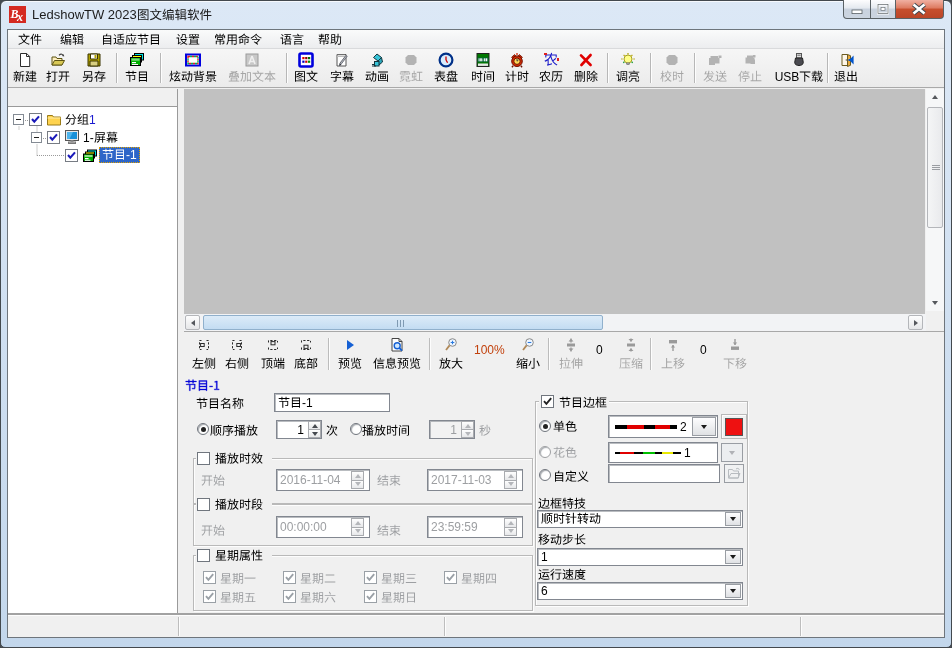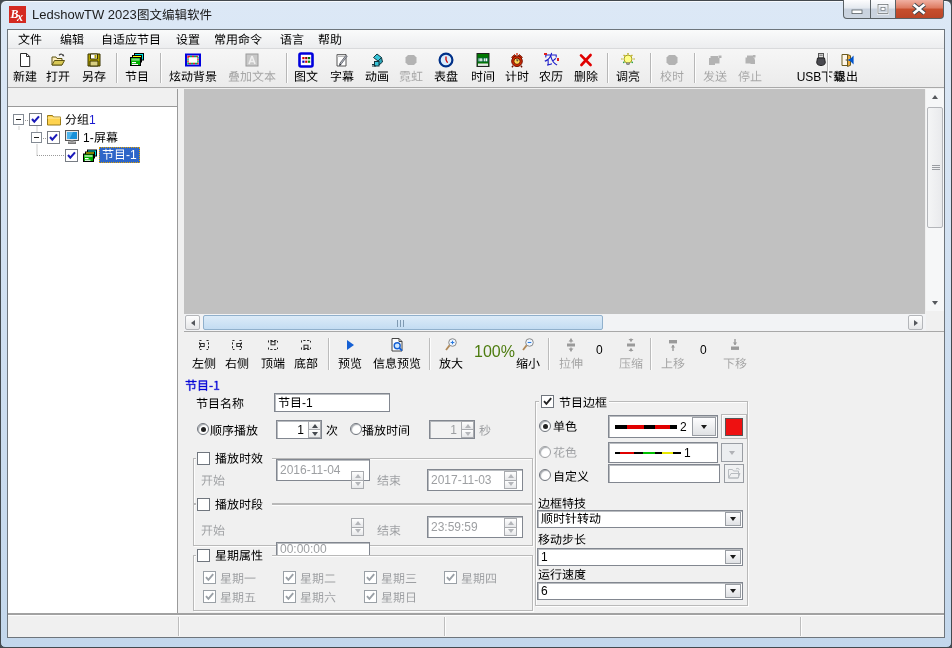--- a/index.html
+++ b/index.html
@@ -441,21 +441,21 @@
         </svg>
         <span class="lb">
           <svg class="t" width="24" height="14" viewBox="0 0 24 14">
             <g>
               <use href="#g53" x="0.0"></use>
               <use href="#g54" x="12.0"></use>
             </g>
           </svg>
         </span>
       </div>
-<div class="tb" style="left:778px;width:70px">
+<div class="tb" style="left:756px;width:70px">
         <svg class="ic" width="16" height="16" viewBox="0 0 16 16">
           <rect x="5.5" y="1.5" width="5" height="4.5" fill="#e0e0e0" stroke="#555"></rect>
           <rect x="6.6" y="2.6" width="1" height="1.4" fill="#555"></rect>
           <rect x="8.4" y="2.6" width="1" height="1.4" fill="#555"></rect>
           <path d="M4.5 6h7l.8 4.5c0 4-8.6 4-8.6 0z" fill="#4a4a50" stroke="#222"></path>
         </svg>
         <span class="lb">
           <span style="display:flex;align-items:center">USB<svg class="t" width="24" height="14" viewBox="0 0 24 14">
               <g>
                 <use href="#g55" x="0.0"></use>
@@ -758,21 +758,21 @@
         </svg>
         <span class="lb">
           <svg class="t" width="24" height="14" viewBox="0 0 24 14">
             <g>
               <use href="#g55" x="0.0"></use>
               <use href="#g81" x="12.0"></use>
             </g>
           </svg>
         </span>
       </div>
-<span style="position:absolute;left:290px;top:11px;font-size:16px;color:#4d7c0f">100%</span>
+<span style="position:absolute;left:290px;top:11px;font-size:12px;color:#c2410c">100%</span>
 <span style="position:absolute;left:412px;top:11px;font-size:12px;color:#000">0</span>
 <span style="position:absolute;left:516px;top:11px;font-size:12px;color:#000">0</span>
 <div class="b2sep" style="left:144px"></div>
 <div class="b2sep" style="left:245px"></div>
 <div class="b2sep" style="left:364px"></div>
 <div class="b2sep" style="left:466px"></div>
 </div>
 <div style="position:absolute;left:177px;top:349px;color:#0a0ad8;display:flex;font-weight:bold">
       <svg class="t" width="35" height="14" viewBox="0 0 35 14" style="fill:#0a0ad8;stroke:#0a0ad8;stroke-width:.35">
         <g>
@@ -875,21 +875,21 @@
       </svg>
     </span>
 <span class="dlab" style="left:193px;top:444px">
       <svg class="t" width="24" height="14" viewBox="0 0 24 14">
         <g>
           <use href="#g24" x="0.0"></use>
           <use href="#g92" x="12.0"></use>
         </g>
       </svg>
     </span>
-<div class="inp" style="left:268px;top:429px;width:94px;height:22px;padding-left:3px;color:#000;">
+<div class="inp" style="left:268px;top:439px;width:94px;height:22px;padding-left:3px;color:#000;">
       <span style="color:#9d9fa2">2016-11-04</span>
     </div>
 <span class="spin" style="left:343px;top:441px;height:18px">
       <i>
         <span class="arr" style="transform:translate(-50%,-50%) translateY(0px);border-left:3px solid transparent;border-right:3px solid transparent;border-bottom:4px solid #b4b6ba"></span>
       </i>
       <i style="border-top:none">
         <span class="arr" style="transform:translate(-50%,-50%) translateY(0px);border-left:3px solid transparent;border-right:3px solid transparent;border-top:4px solid #b4b6ba"></span>
       </i>
     </span>
@@ -926,21 +926,21 @@
       </svg>
     </span>
 <span class="dlab" style="left:193px;top:494px">
       <svg class="t" width="24" height="14" viewBox="0 0 24 14">
         <g>
           <use href="#g24" x="0.0"></use>
           <use href="#g92" x="12.0"></use>
         </g>
       </svg>
     </span>
-<div class="inp" style="left:268px;top:512px;width:94px;height:14px;padding-left:3px;color:#000;">
+<div class="inp" style="left:268px;top:486px;width:94px;height:22px;padding-left:3px;color:#000;">
       <span style="color:#9d9fa2">00:00:00</span>
     </div>
 <span class="spin" style="left:343px;top:488px;height:18px">
       <i>
         <span class="arr" style="transform:translate(-50%,-50%) translateY(0px);border-left:3px solid transparent;border-right:3px solid transparent;border-bottom:4px solid #b4b6ba"></span>
       </i>
       <i style="border-top:none">
         <span class="arr" style="transform:translate(-50%,-50%) translateY(0px);border-left:3px solid transparent;border-right:3px solid transparent;border-top:4px solid #b4b6ba"></span>
       </i>
     </span>

